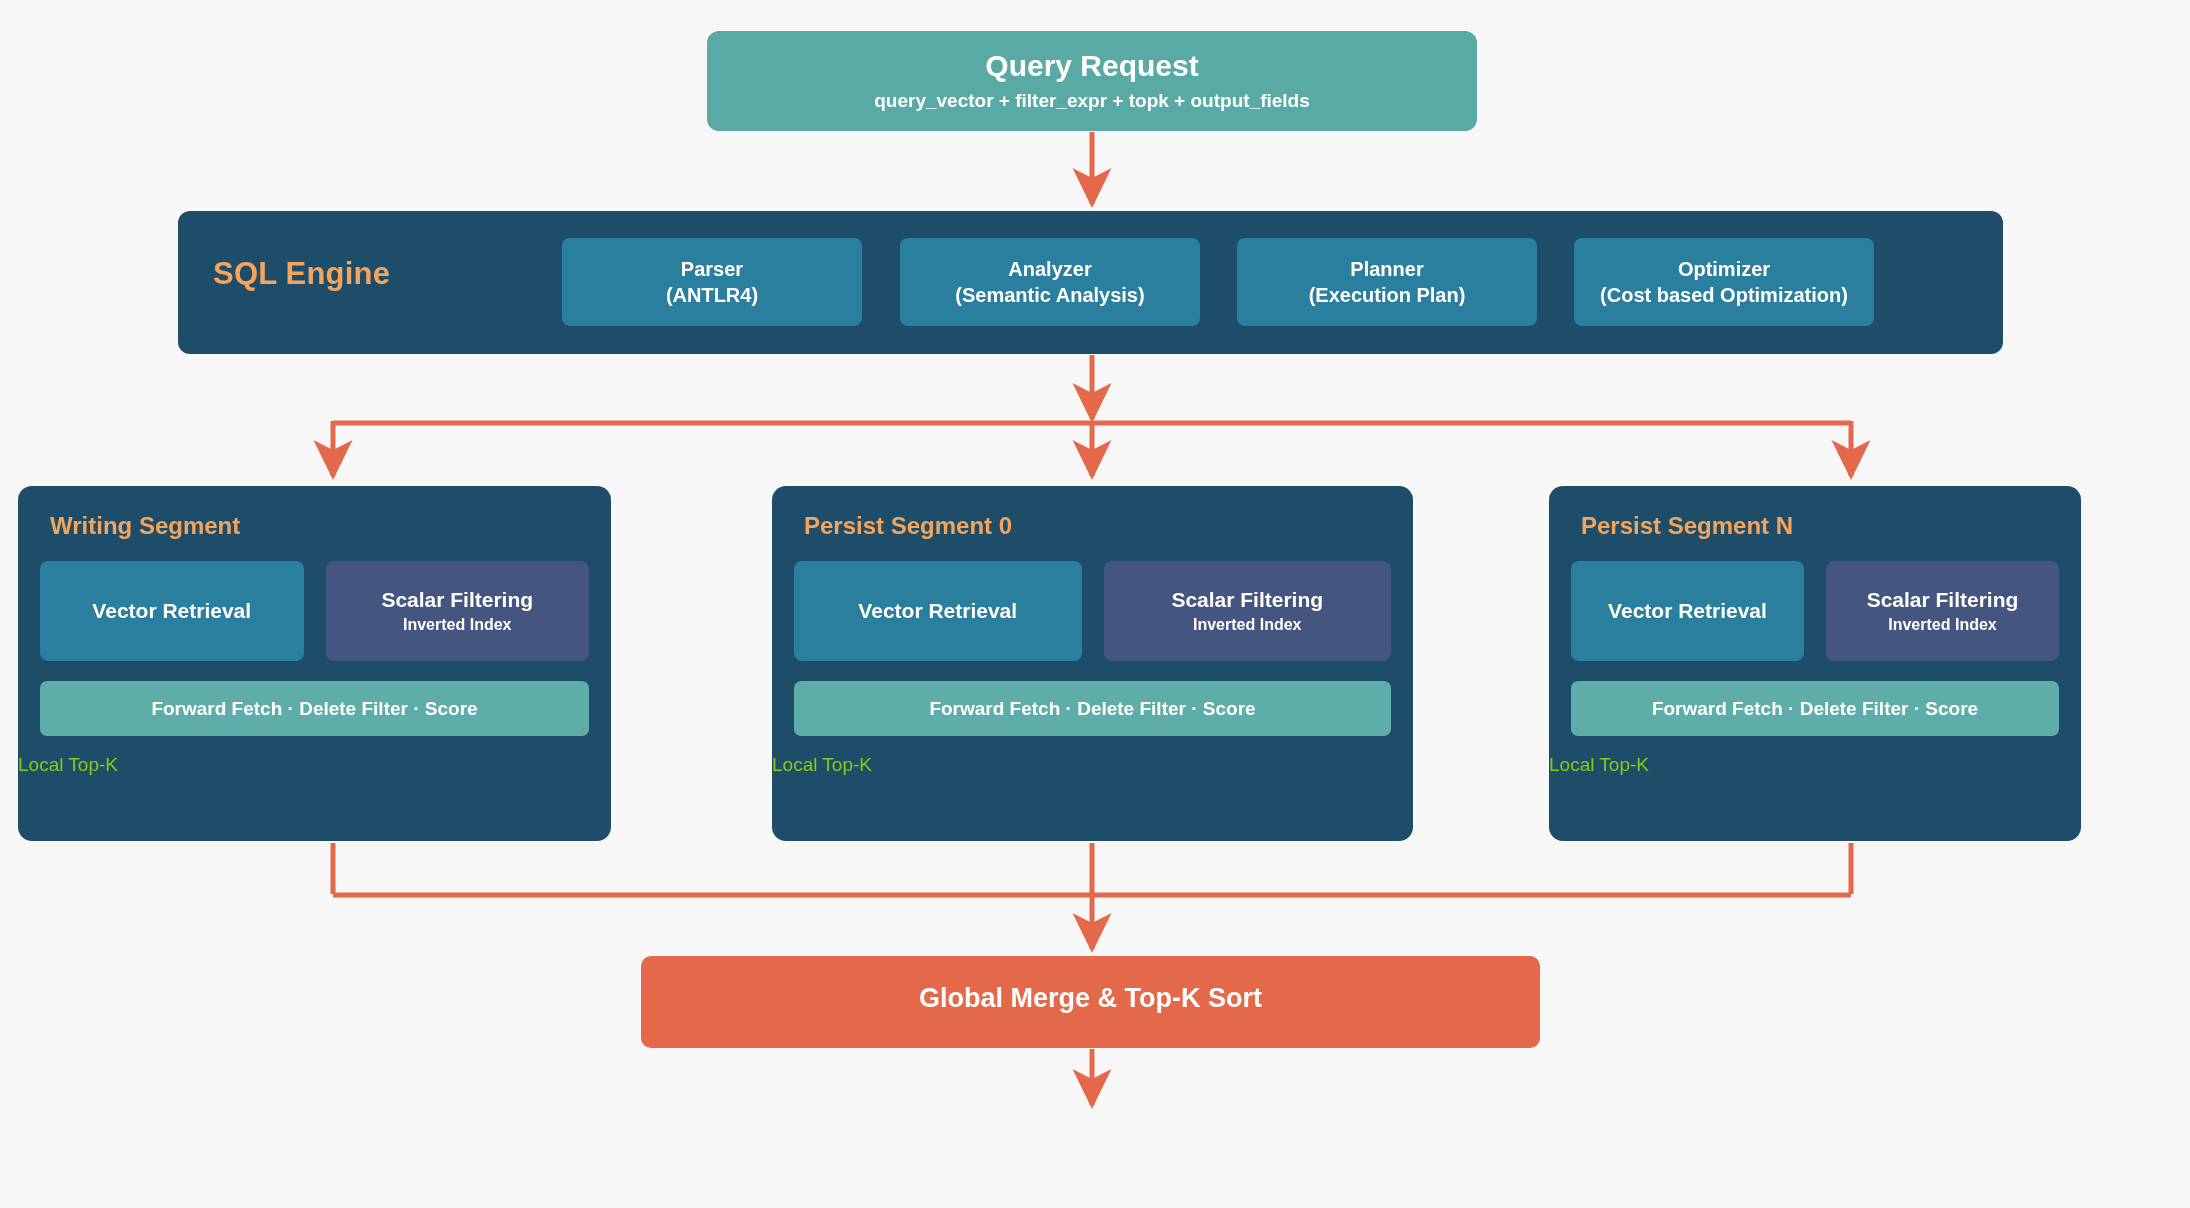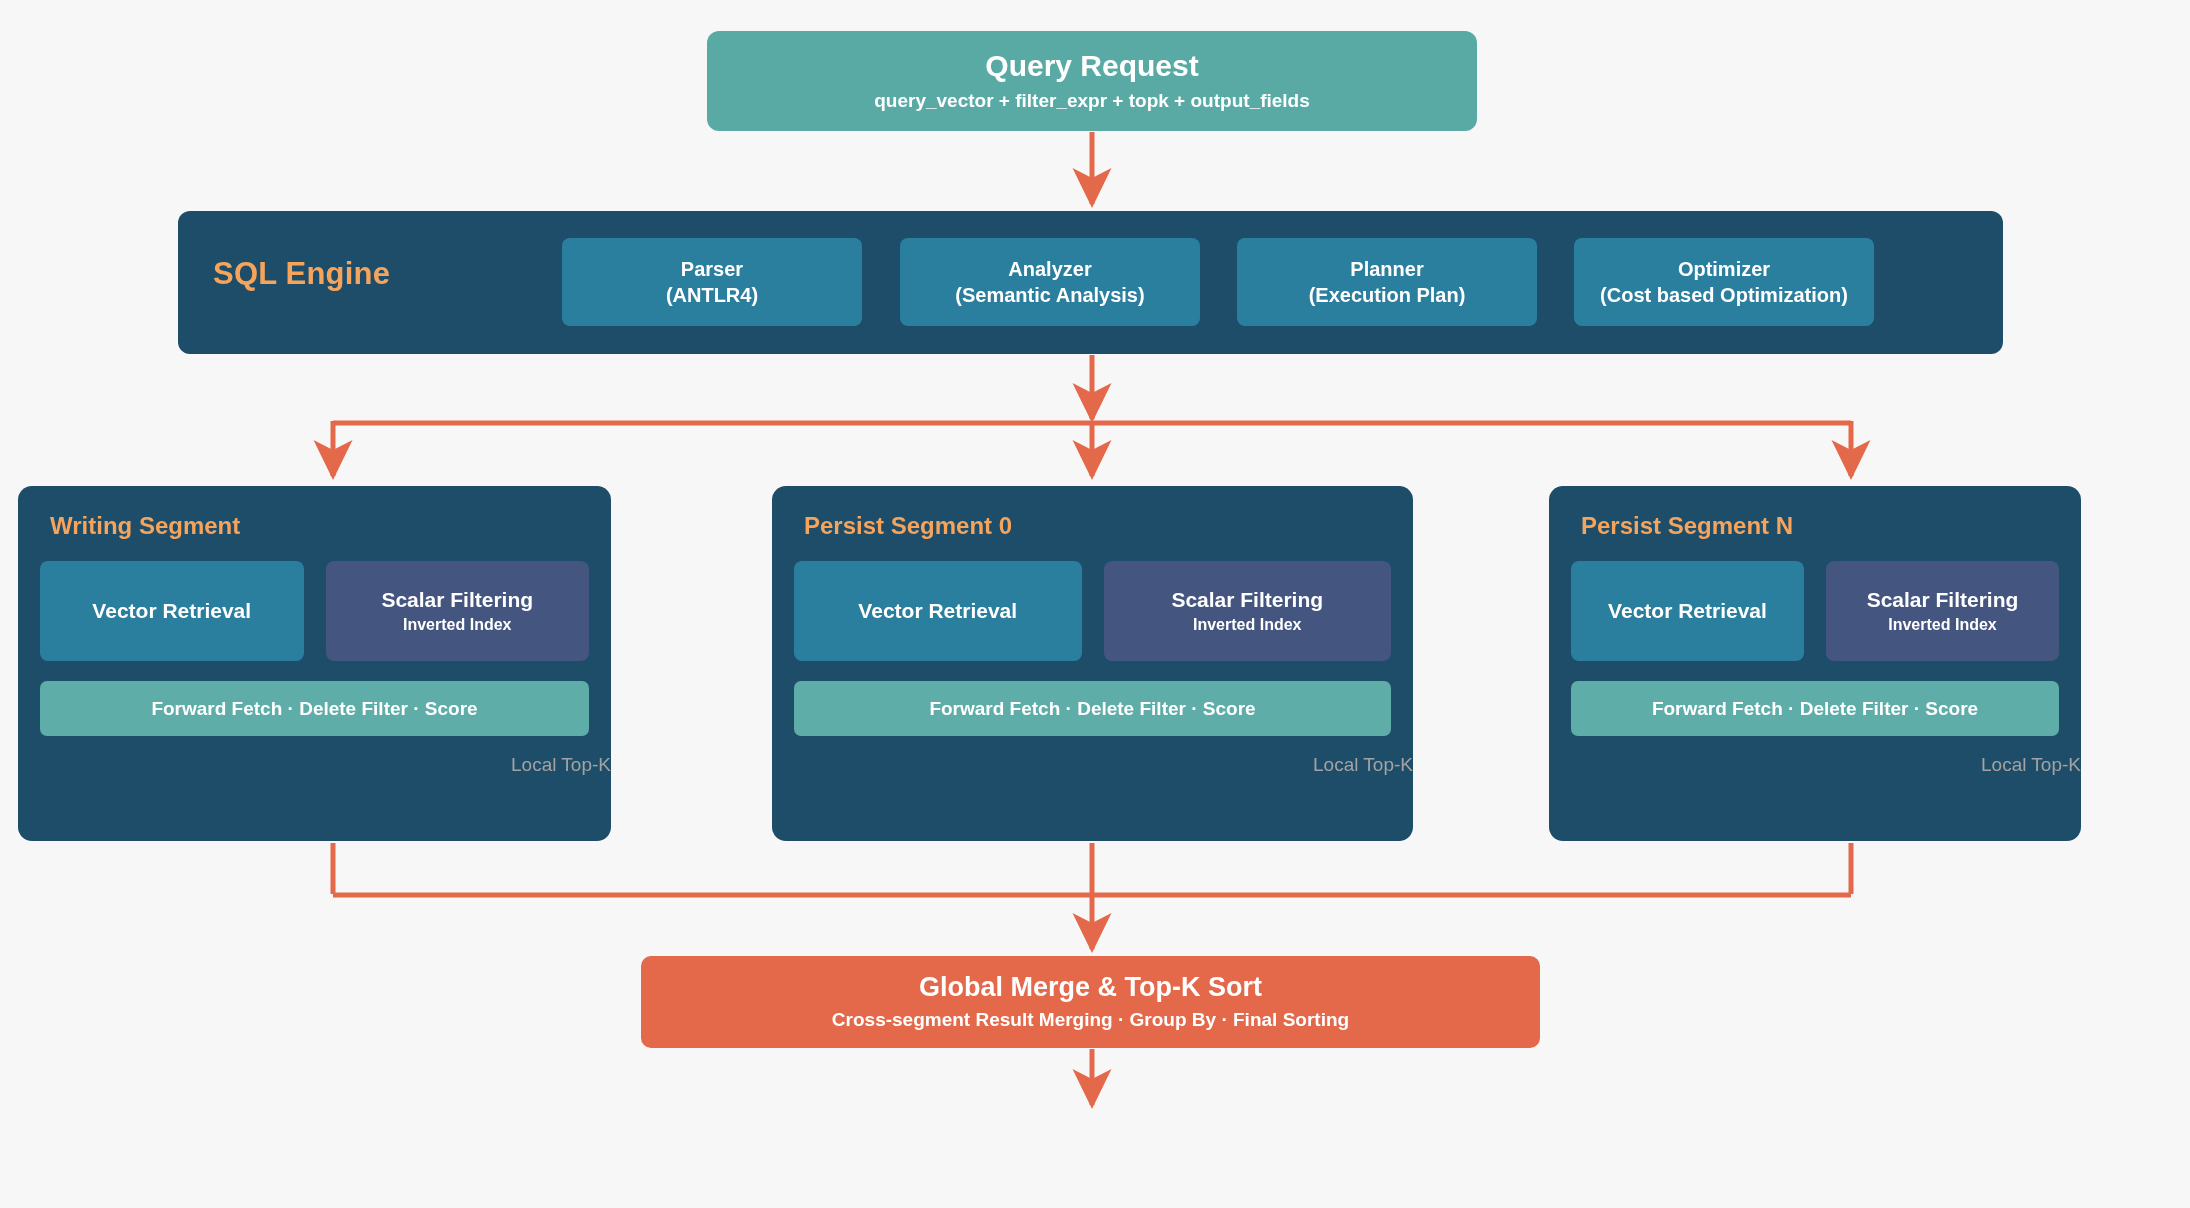--- a/index.html
+++ b/index.html
@@ -153,22 +153,22 @@
     justify-content: center;
     color: #fff;
     font-size: 19px;
     font-weight: bold;
   }
   .seg-topk {
     position: absolute;
     left: 0;
     right: 0;
     top: 268px;
-    text-align: right;
-    color: #a3a3a3;
+    text-align: left;
+    color: #84cc16;
     font-size: 19px;
   }
 
   
   .merge-box {
     left: 641px;
     top: 945px;
     width: 899px;
     height: 92px;
     background: #e4684a;
@@ -306,17 +306,16 @@
       </div>
     </div>
     <div class="seg-fetch">
       <span>Forward Fetch · Delete Filter · Score</span>
     </div>
     <div class="seg-topk">Local Top-K</div>
   </div>
 
   <div class="box merge-box">
     <div class="title">Global Merge &amp; Top-K Sort</div>
-    <div class="sub">Cross-segment Result Merging · Group By · Final Sorting</div>
   </div>
 
 
 </div>
 
 </body></html>

